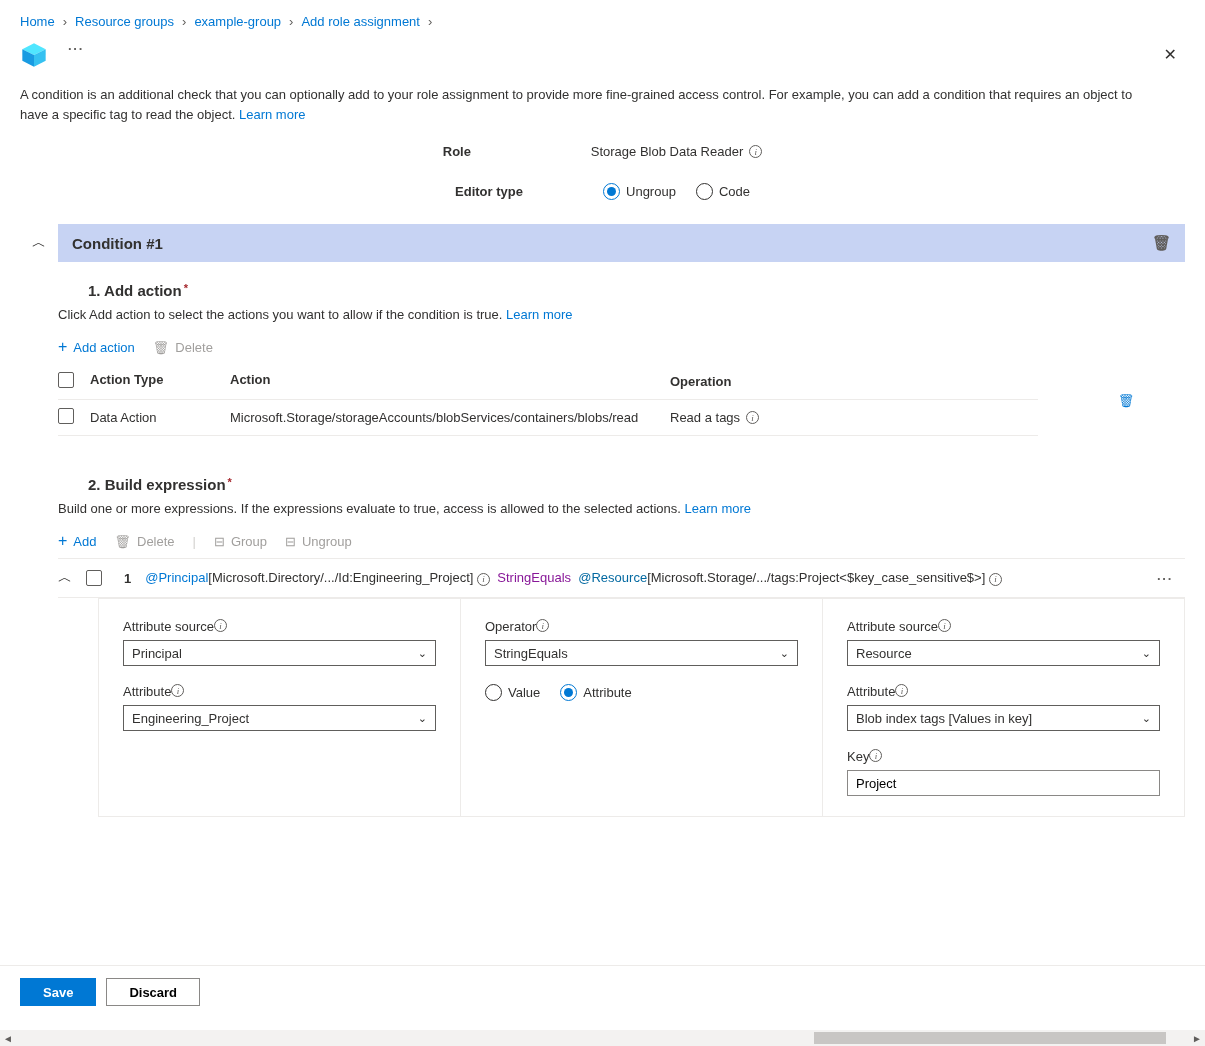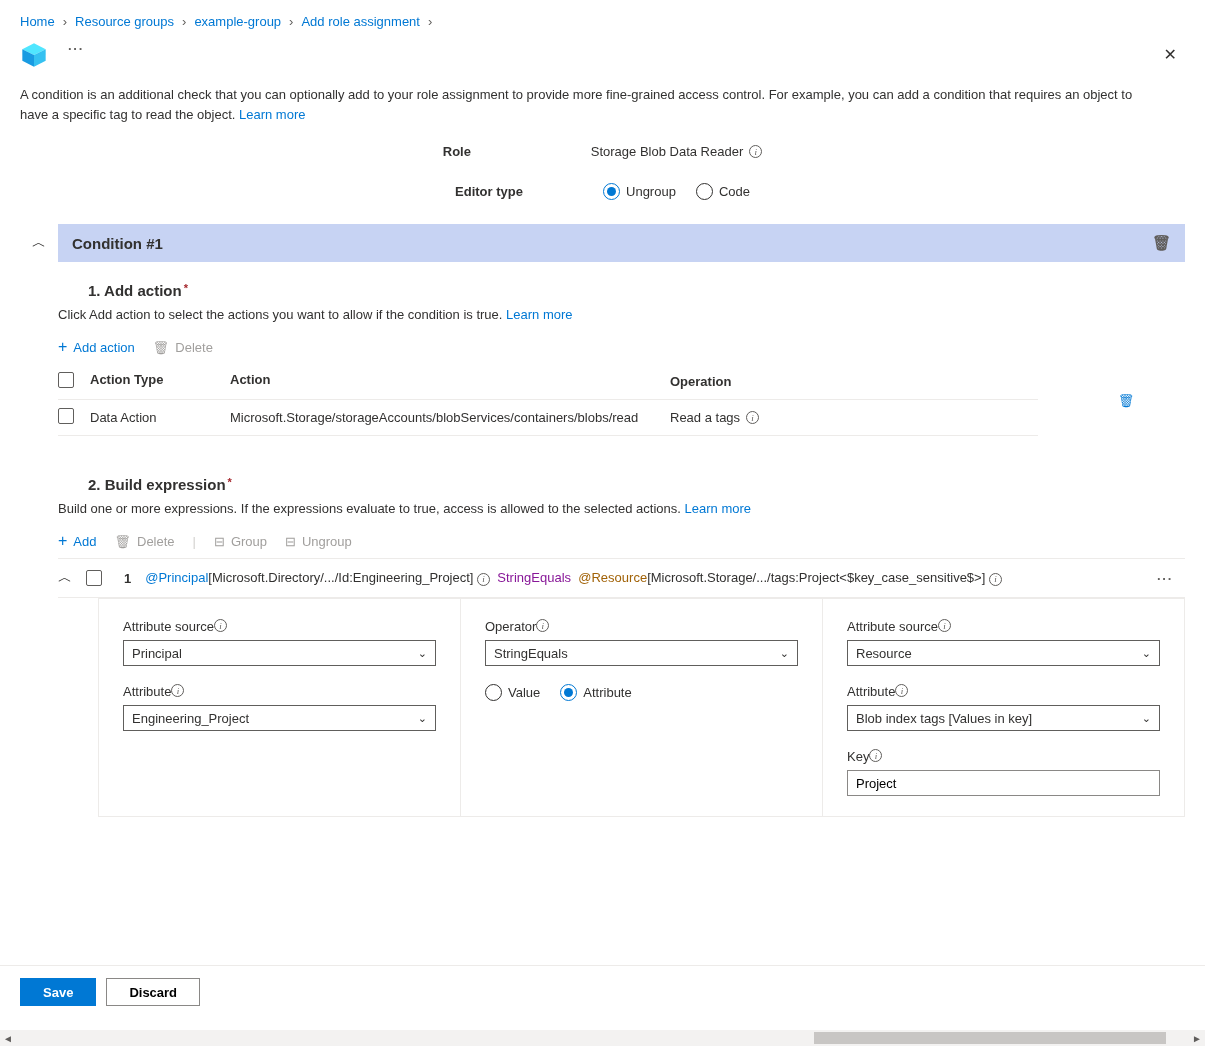--- a/index.html
+++ b/index.html
@@ -47,21 +47,21 @@
 .checkbox { width: 16px; height: 16px; border: 1px solid #605e5c; border-radius: 2px; cursor: pointer; display: inline-block; }
 .info-icon { width: 13px; height: 13px; border: 1px solid #605e5c; border-radius: 50%; display: inline-flex; align-items: center; justify-content: center; font-size: 9px; font-style: italic; font-family: serif; color: #605e5c; cursor: pointer; }
 .action-row-wrap { display: flex; align-items: center; gap: 20px; }
 .trash-right { color: #0078d4; cursor: pointer; margin-left: 60px; }
 .toolbar-sep { color: #d2d0ce; }
 .expr-row { display: flex; align-items: center; gap: 14px; padding: 10px 0; border-bottom: 1px solid #edebe9; }
 .expr-num { font-weight: 600; margin-left: 8px; }
 .expr-text { font-size: 13px; }
 .expr-text .principal { color: #0078d4; }
 .expr-text .op { color: #881798; }
-.expr-text .resource { color: #a16207; }
+.expr-text .resource { color: #0369a1; }
 .expr-more { margin-left: auto; cursor: pointer; color: #605e5c; letter-spacing: 1px; font-weight: bold; margin-right: 12px; }
 .expr-builder { display: flex; border: 1px solid #edebe9; margin-top: 0; }
 .builder-col { flex: 1; padding: 20px 24px; }
 .builder-col:not(:last-child) { border-right: 1px solid #edebe9; }
 .field-label { display: flex; align-items: flex-start; font-size: 13px; margin-bottom: 6px; }
 .select { width: 100%; border: 1px solid #8a8886; height: 26px; padding: 0 8px; font-size: 13px; display: flex; align-items: center; justify-content: space-between; cursor: pointer; margin-bottom: 18px; }
 .chev-down { font-size: 11px; }
 .sel-active { border-color: #605e5c; }
 .textinput { width: 100%; border: 1px solid #8a8886; height: 26px; padding: 0 8px; font-size: 13px; }
 .footer { position: absolute; bottom: 28px; left: 0; right: 0; border-top: 1px solid #edebe9; background: #fff; padding: 12px 20px; display: flex; gap: 10px; }

